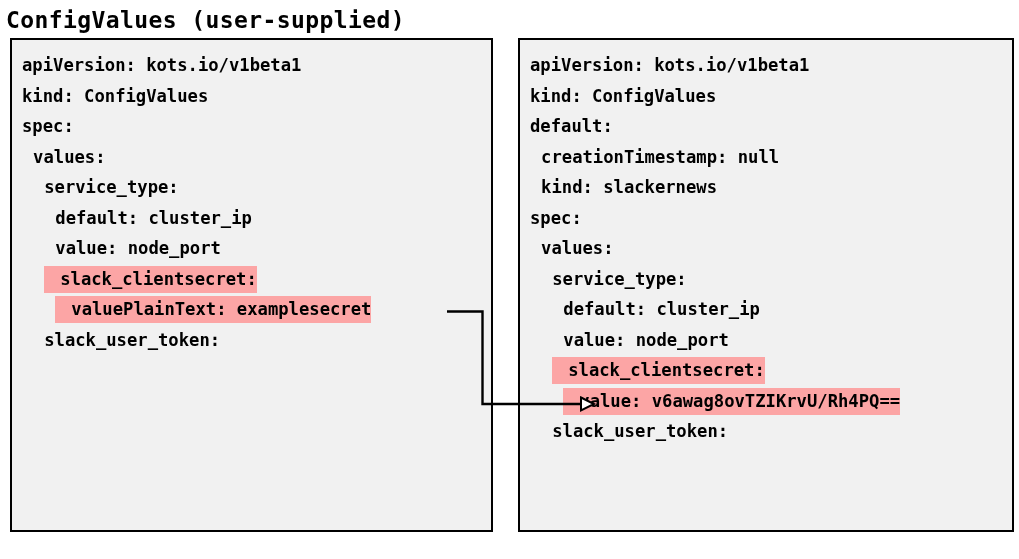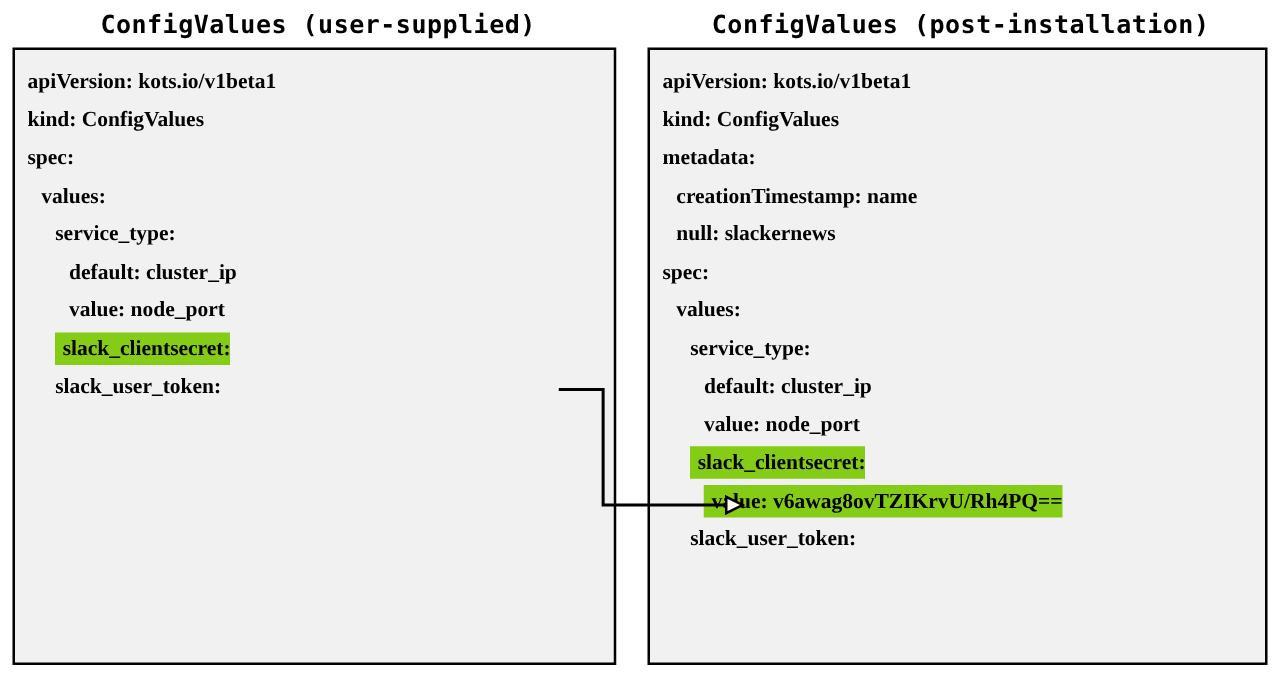--- a/index.html
+++ b/index.html
@@ -22,22 +22,21 @@
     height: 559px;
   }
   .panel-left  { left: 0px;   width: 503px; }
   .panel-right { left: 508px; width: 511px; }
 
   .panel-title {
     position: absolute;
     top: 7px;
     left: 0;
     width: 100%;
-    text-align: center;
-    font-size: 20px;
+    font-size: 23px;
     font-weight: bold;
     letter-spacing: 0.4px;
     color: #000000;
     white-space: nowrap;
   }
   .panel-left .panel-title  { padding-left: 6px;  box-sizing: border-box; }
   .panel-right .panel-title { padding-left: 10px; box-sizing: border-box; }
 
   .code-box {
     position: absolute;
@@ -48,39 +47,38 @@
     overflow: hidden;
   }
   .panel-left .code-box  { left: 10px; width: 483px; height: 494px; }
   .panel-right .code-box { left: 10px; width: 496px; height: 494px; }
 
   .code-lines {
     position: absolute;
     top: 10px;
     left: 10px;
     right: 0;
-    font-family: Liberation Serif, serif;
   }
 
   .code-line {
     height: 30.5px;
     line-height: 30.5px;
     font-size: 17.2px;
     font-weight: bold;
     color: #000000;
     white-space: pre;
     letter-spacing: 0px;
   }
   .code-line .seg {
     display: inline;
     white-space: pre;
   }
   .code-line .hl {
-    background: #84cc16;
-    padding: 3px 0 4px 6px;
+    background: #fca5a5;
+    padding: 3px 0 4px 16px;
   }
 
   
   .connector {
     position: absolute;
     left: 0;
     top: 0;
     width: 1019px;
     height: 559px;
     pointer-events: none;
@@ -94,34 +92,34 @@
   <div class="code-box">
     <div class="code-lines">
         <div class="code-line"><span class="seg">apiVersion: kots.io/v1beta1</span></div>
         <div class="code-line"><span class="seg">kind: ConfigValues</span></div>
         <div class="code-line"><span class="seg">spec:</span></div>
         <div class="code-line"><span class="seg" style="display: inline-block; width: 11.1px;"></span><span class="seg">values:</span></div>
         <div class="code-line"><span class="seg" style="display: inline-block; width: 22.2px;"></span><span class="seg">service_type:</span></div>
         <div class="code-line"><span class="seg" style="display: inline-block; width: 33.3px;"></span><span class="seg">default: cluster_ip</span></div>
         <div class="code-line"><span class="seg" style="display: inline-block; width: 33.3px;"></span><span class="seg">value: node_port</span></div>
         <div class="code-line"><span class="seg" style="display: inline-block; width: 22.2px;"></span><span class="seg hl">slack_clientsecret:</span></div>
+        <div class="code-line"><span class="seg" style="display: inline-block; width: 33.3px;"></span><span class="seg hl">valuePlainText: examplesecret</span></div>
         <div class="code-line"><span class="seg" style="display: inline-block; width: 22.2px;"></span><span class="seg">slack_user_token:</span></div>
       </div>
   </div>
 </div>
 
 <div class="panel panel-right">
-  <div class="panel-title">ConfigValues (post-installation)</div>
   <div class="code-box">
     <div class="code-lines">
         <div class="code-line"><span class="seg">apiVersion: kots.io/v1beta1</span></div>
         <div class="code-line"><span class="seg">kind: ConfigValues</span></div>
-        <div class="code-line"><span class="seg">metadata:</span></div>
-        <div class="code-line"><span class="seg" style="display: inline-block; width: 11.1px;"></span><span class="seg">creationTimestamp: name</span></div>
-        <div class="code-line"><span class="seg" style="display: inline-block; width: 11.1px;"></span><span class="seg">null: slackernews</span></div>
+        <div class="code-line"><span class="seg">default:</span></div>
+        <div class="code-line"><span class="seg" style="display: inline-block; width: 11.1px;"></span><span class="seg">creationTimestamp: null</span></div>
+        <div class="code-line"><span class="seg" style="display: inline-block; width: 11.1px;"></span><span class="seg">kind: slackernews</span></div>
         <div class="code-line"><span class="seg">spec:</span></div>
         <div class="code-line"><span class="seg" style="display: inline-block; width: 11.1px;"></span><span class="seg">values:</span></div>
         <div class="code-line"><span class="seg" style="display: inline-block; width: 22.2px;"></span><span class="seg">service_type:</span></div>
         <div class="code-line"><span class="seg" style="display: inline-block; width: 33.3px;"></span><span class="seg">default: cluster_ip</span></div>
         <div class="code-line"><span class="seg" style="display: inline-block; width: 33.3px;"></span><span class="seg">value: node_port</span></div>
         <div class="code-line"><span class="seg" style="display: inline-block; width: 22.2px;"></span><span class="seg hl">slack_clientsecret:</span></div>
         <div class="code-line"><span class="seg" style="display: inline-block; width: 33.3px;"></span><span class="seg hl">value: v6awag8ovTZIKrvU/Rh4PQ==</span></div>
         <div class="code-line"><span class="seg" style="display: inline-block; width: 22.2px;"></span><span class="seg">slack_user_token:</span></div>
       </div>
   </div>

